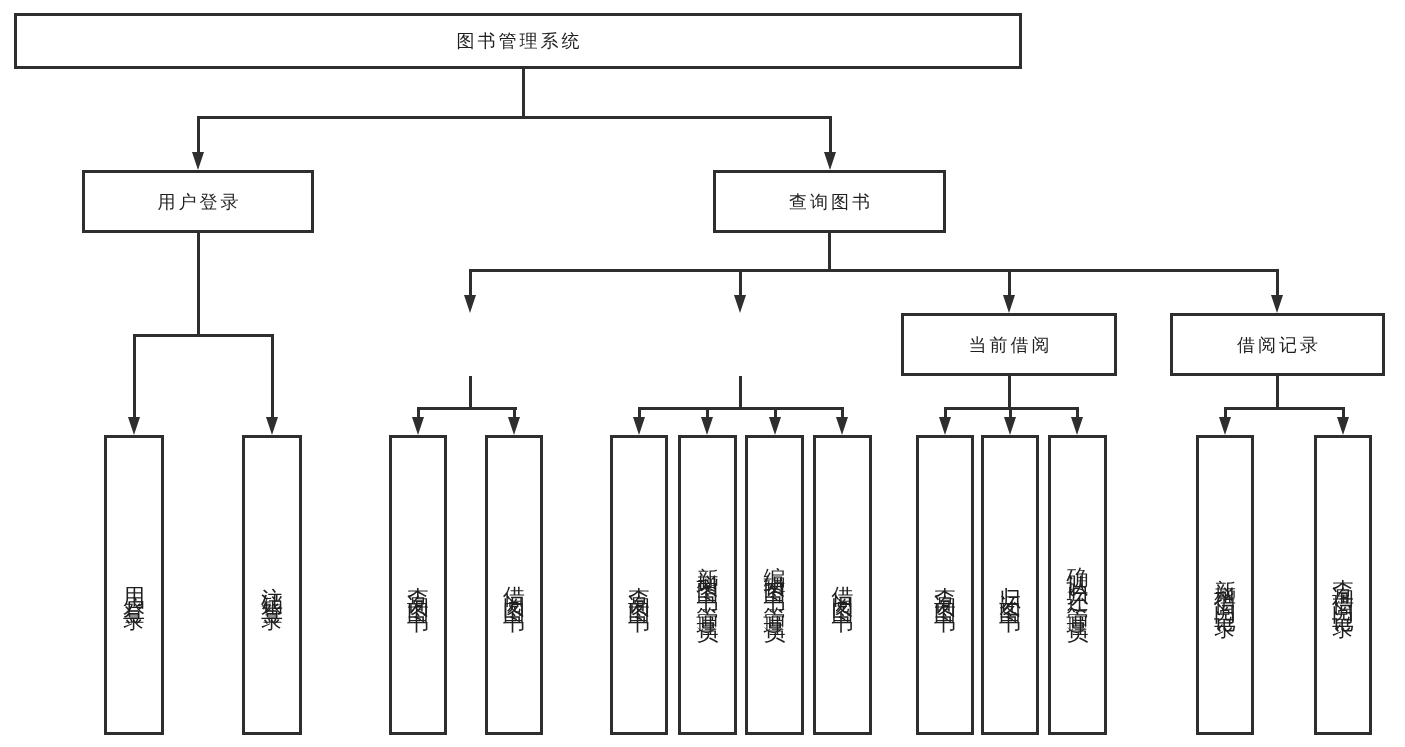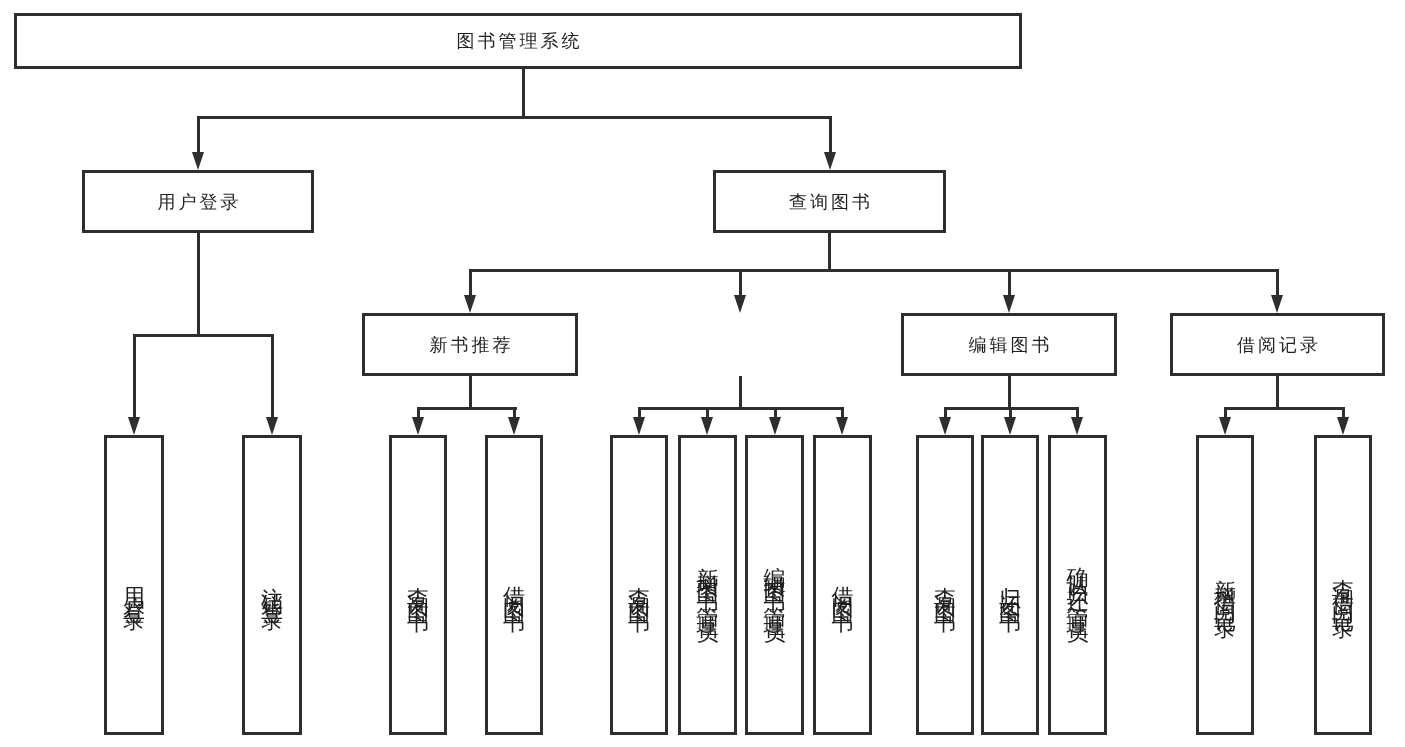--- a/index.html
+++ b/index.html
@@ -40,25 +40,22 @@
     <span class="hlabel">图书管理系统</span>
   </div>
 
   <div class="node" style="left:82px; top:170px; width:232px; height:63px;">
     <span class="hlabel">用户登录</span>
   </div>
   <div class="node" style="left:713px; top:170px; width:233px; height:63px;">
     <span class="hlabel">查询图书</span>
   </div>
 
-  <div class="node" style="left:362px; top:313px; width:216px; height:63px;">
-    <span class="hlabel">新书推荐</span>
-  </div>
   <div class="node" style="left:901px; top:313px; width:216px; height:63px;">
-    <span class="hlabel">编辑图书</span>
+    <span class="hlabel">当前借阅</span>
   </div>
   <div class="node" style="left:1170px; top:313px; width:215px; height:63px;">
     <span class="hlabel">借阅记录</span>
   </div>
 
   <div class="node" style="left:104px; top:435px; width:60px; height:300px;">
     <span class="vlabel">用户登录</span>
   </div>
   <div class="node" style="left:242px; top:435px; width:60px; height:300px;">
     <span class="vlabel">注销登录</span>

